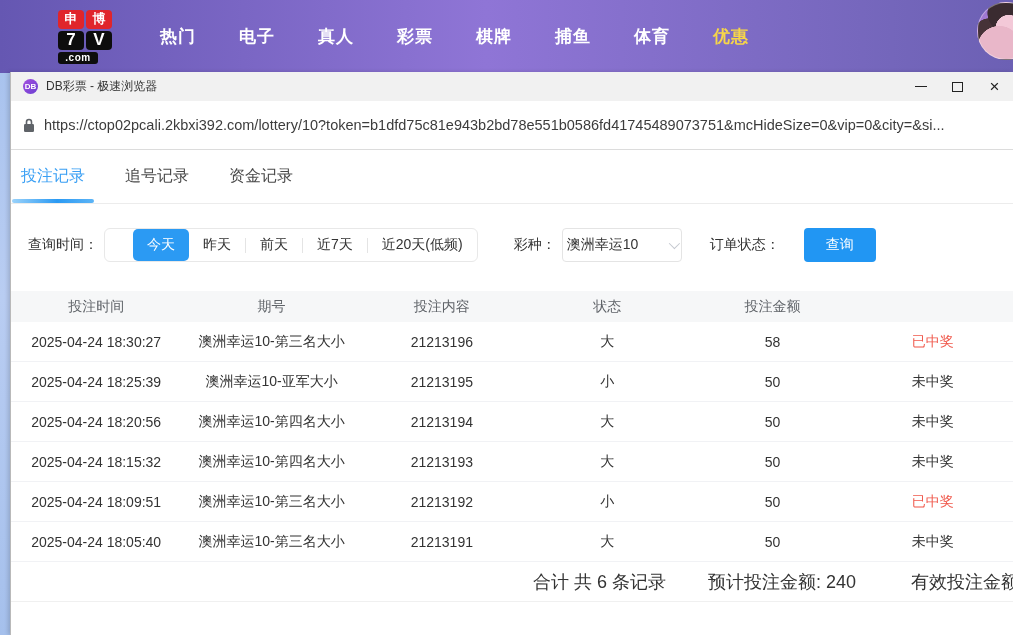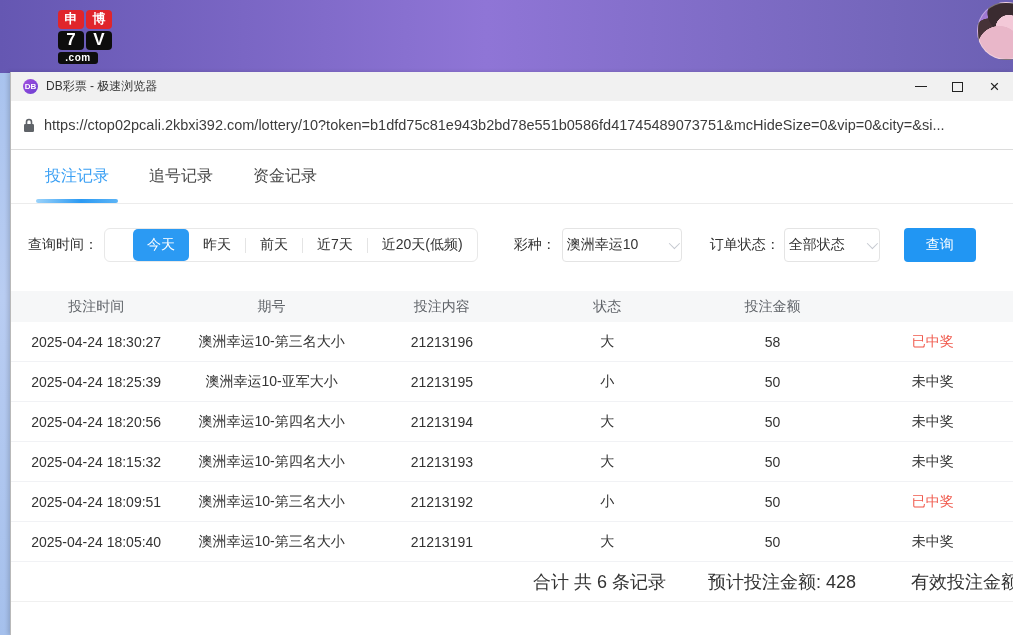--- a/index.html
+++ b/index.html
@@ -51,21 +51,21 @@
   .glyph-max{ width:11px; height:10px; border:1px solid #222; display:block; }
   .glyph-close{ font-size:17px; line-height:1; }
 
   .url-bar{ height:49px; background:#fff; border-bottom:1px solid #dcdcdc; display:flex; align-items:center;
     padding-left:12px; flex:none; }
   .lock-icon{ flex:none; margin-right:9px; display:block; }
   .url-text{ font-size:14.5px; color:#3c3c3c; white-space:nowrap; overflow:hidden; }
 
   
   .content{ flex:1; background:#fff; position:relative; overflow:hidden; }
-  .tabs{ display:flex; padding-left:34px; height:54px; align-items:center; border-bottom:1px solid #ececec; position:relative; }
+  .tabs{ display:flex; padding-left:10px; height:54px; align-items:center; border-bottom:1px solid #ececec; position:relative; }
   .tab{ font-size:16px; color:#4a4a4a; margin-right:40px; height:100%; display:flex; align-items:center; cursor:pointer; position:relative; }
   .tab.active{ color:#3ba0f4; }
   .tab.active::after{ content:""; position:absolute; left:-9px; right:-9px; bottom:0; height:4px; border-radius:3px;
     background:linear-gradient(90deg,#9ad2fa,#2b9af3 55%,#5cb4f6); }
 
   .filter-row{ display:flex; align-items:center; margin-top:24px; padding-left:17px; height:34px; }
   .f-label{ font-size:14px; color:#333; }
   .seg-group{ display:flex; align-items:center; height:34px; border:1px solid #e8e8e8; border-radius:6px;
     margin-left:6px; background:#fff; overflow:hidden;padding-left:28px; }
   .seg{ font-size:14px; color:#333; padding:0 14px; height:100%; display:flex; align-items:center; cursor:pointer; white-space:nowrap; }
@@ -104,20 +104,30 @@
     <div class="logo-row">
       <span class="logo-tile red">申</span>
       <span class="logo-tile red">博</span>
     </div>
     <div class="logo-row">
       <span class="logo-tile black">7</span>
       <span class="logo-tile black">V</span>
     </div>
     <span class="logo-com">.com</span>
   </div>
+  <nav class="site-nav">
+    <span class="nav-item">热门</span>
+    <span class="nav-item">电子</span>
+    <span class="nav-item">真人</span>
+    <span class="nav-item">彩票</span>
+    <span class="nav-item">棋牌</span>
+    <span class="nav-item">捕鱼</span>
+    <span class="nav-item">体育</span>
+    <span class="nav-item gold">优惠</span>
+  </nav>
   <div class="avatar"></div>
 </div>
 
 <div class="side-strip"></div>
 
 <div class="popup">
 
   <div class="title-bar">
     <span class="favicon">DB</span>
     <span class="win-title">DB彩票 - 极速浏览器</span>
@@ -161,24 +171,20 @@
         <span class="seg">近20天(低频)</span>
       </div>
 
       <span class="f-label" style="margin-left:36px;">彩种：</span>
       <div class="select-box" style="width:120px; margin-left:6px;">
         <span>澳洲幸运10</span>
         <i class="chevron"></i>
       </div>
 
       <span class="f-label" style="margin-left:28px;">订单状态：</span>
-      <div class="select-box" style="width:96px; margin-left:4px;">
-        <span>全部状态</span>
-        <i class="chevron"></i>
-      </div>
 
       <button class="search-btn">查询</button>
     </div>
 
     <div class="bet-table">
       <div class="t-row t-head">
         <span class="cell">投注时间</span>
         <span class="cell">期号</span>
         <span class="cell">投注内容</span>
         <span class="cell">状态</span>
@@ -229,19 +235,19 @@
         <span class="cell">2025-04-24 18:05:40</span>
         <span class="cell">澳洲幸运10-第三名大小</span>
         <span class="cell">21213191</span>
         <span class="cell">大</span>
         <span class="cell">50</span>
         <span class="cell status-cell">未中奖</span>
       </div>
 
       <div class="t-footer">
         <span class="foot-total">合计 共 6 条记录</span>
-        <span class="foot-expected">预计投注金额: 428</span>
+        <span class="foot-expected">预计投注金额: 240</span>
         <span class="foot-valid">有效投注金额</span>
       </div>
     </div>
 
   </div>
 </div>
 
 </body></html>

